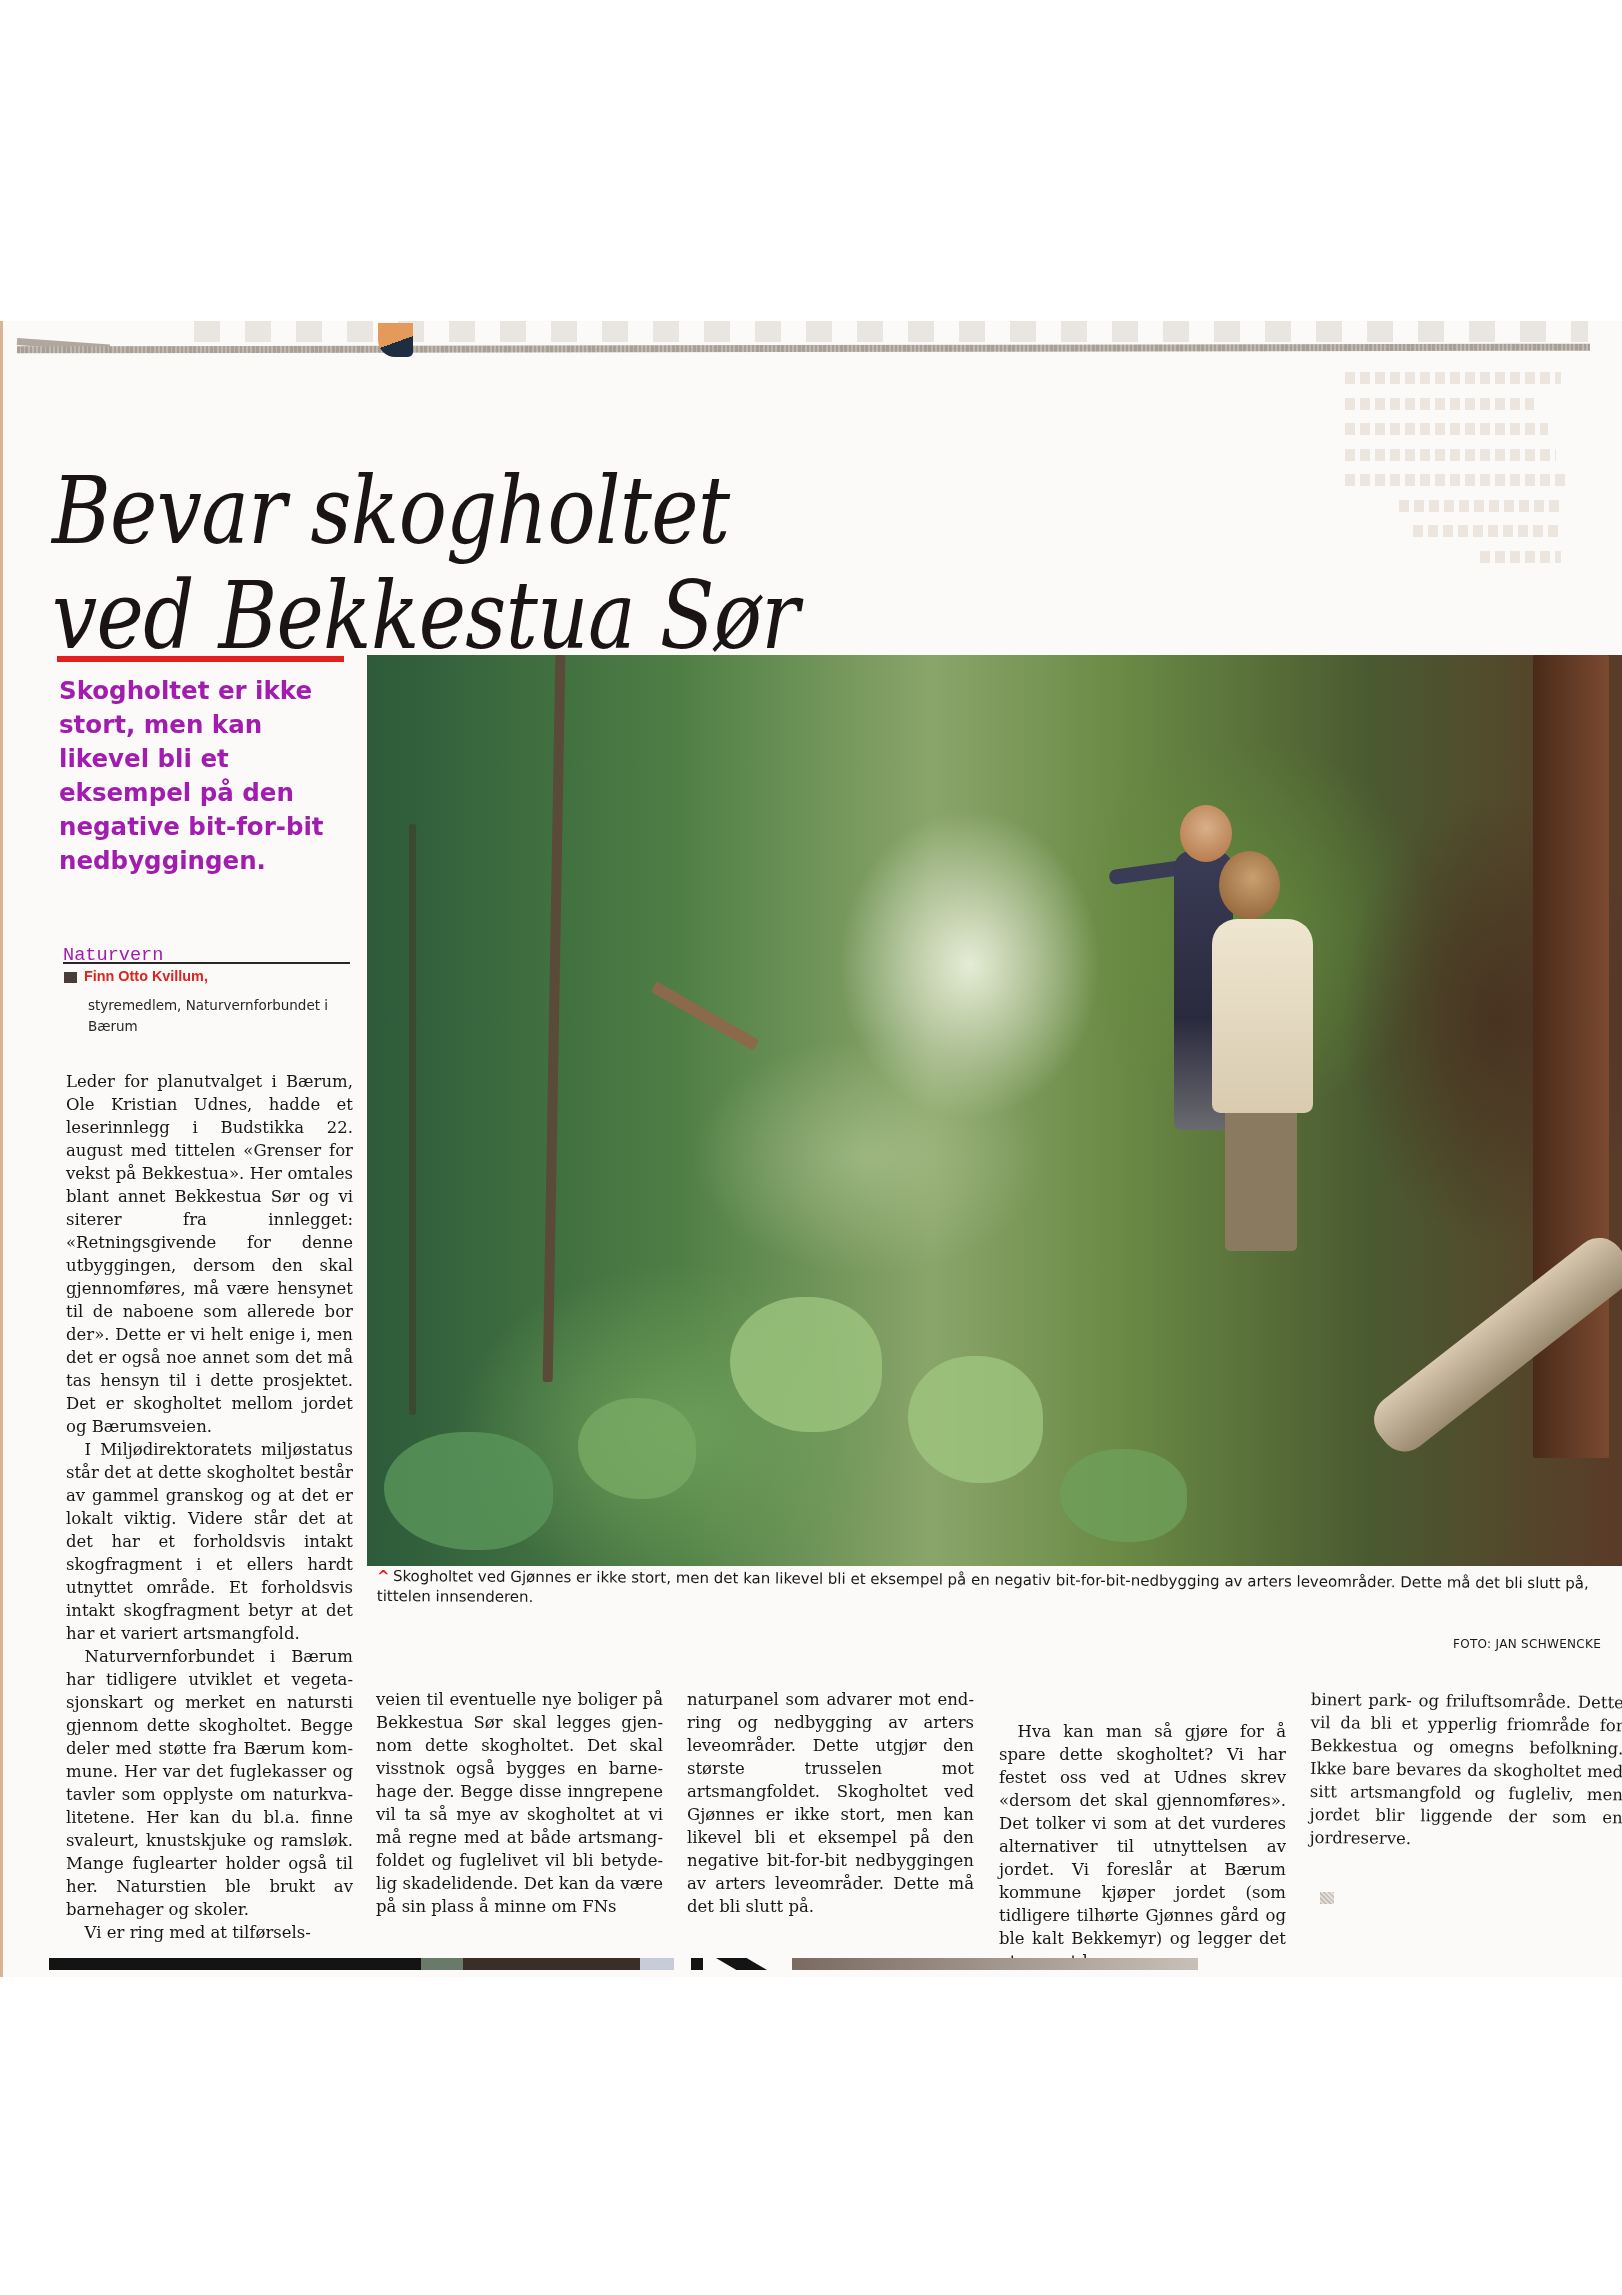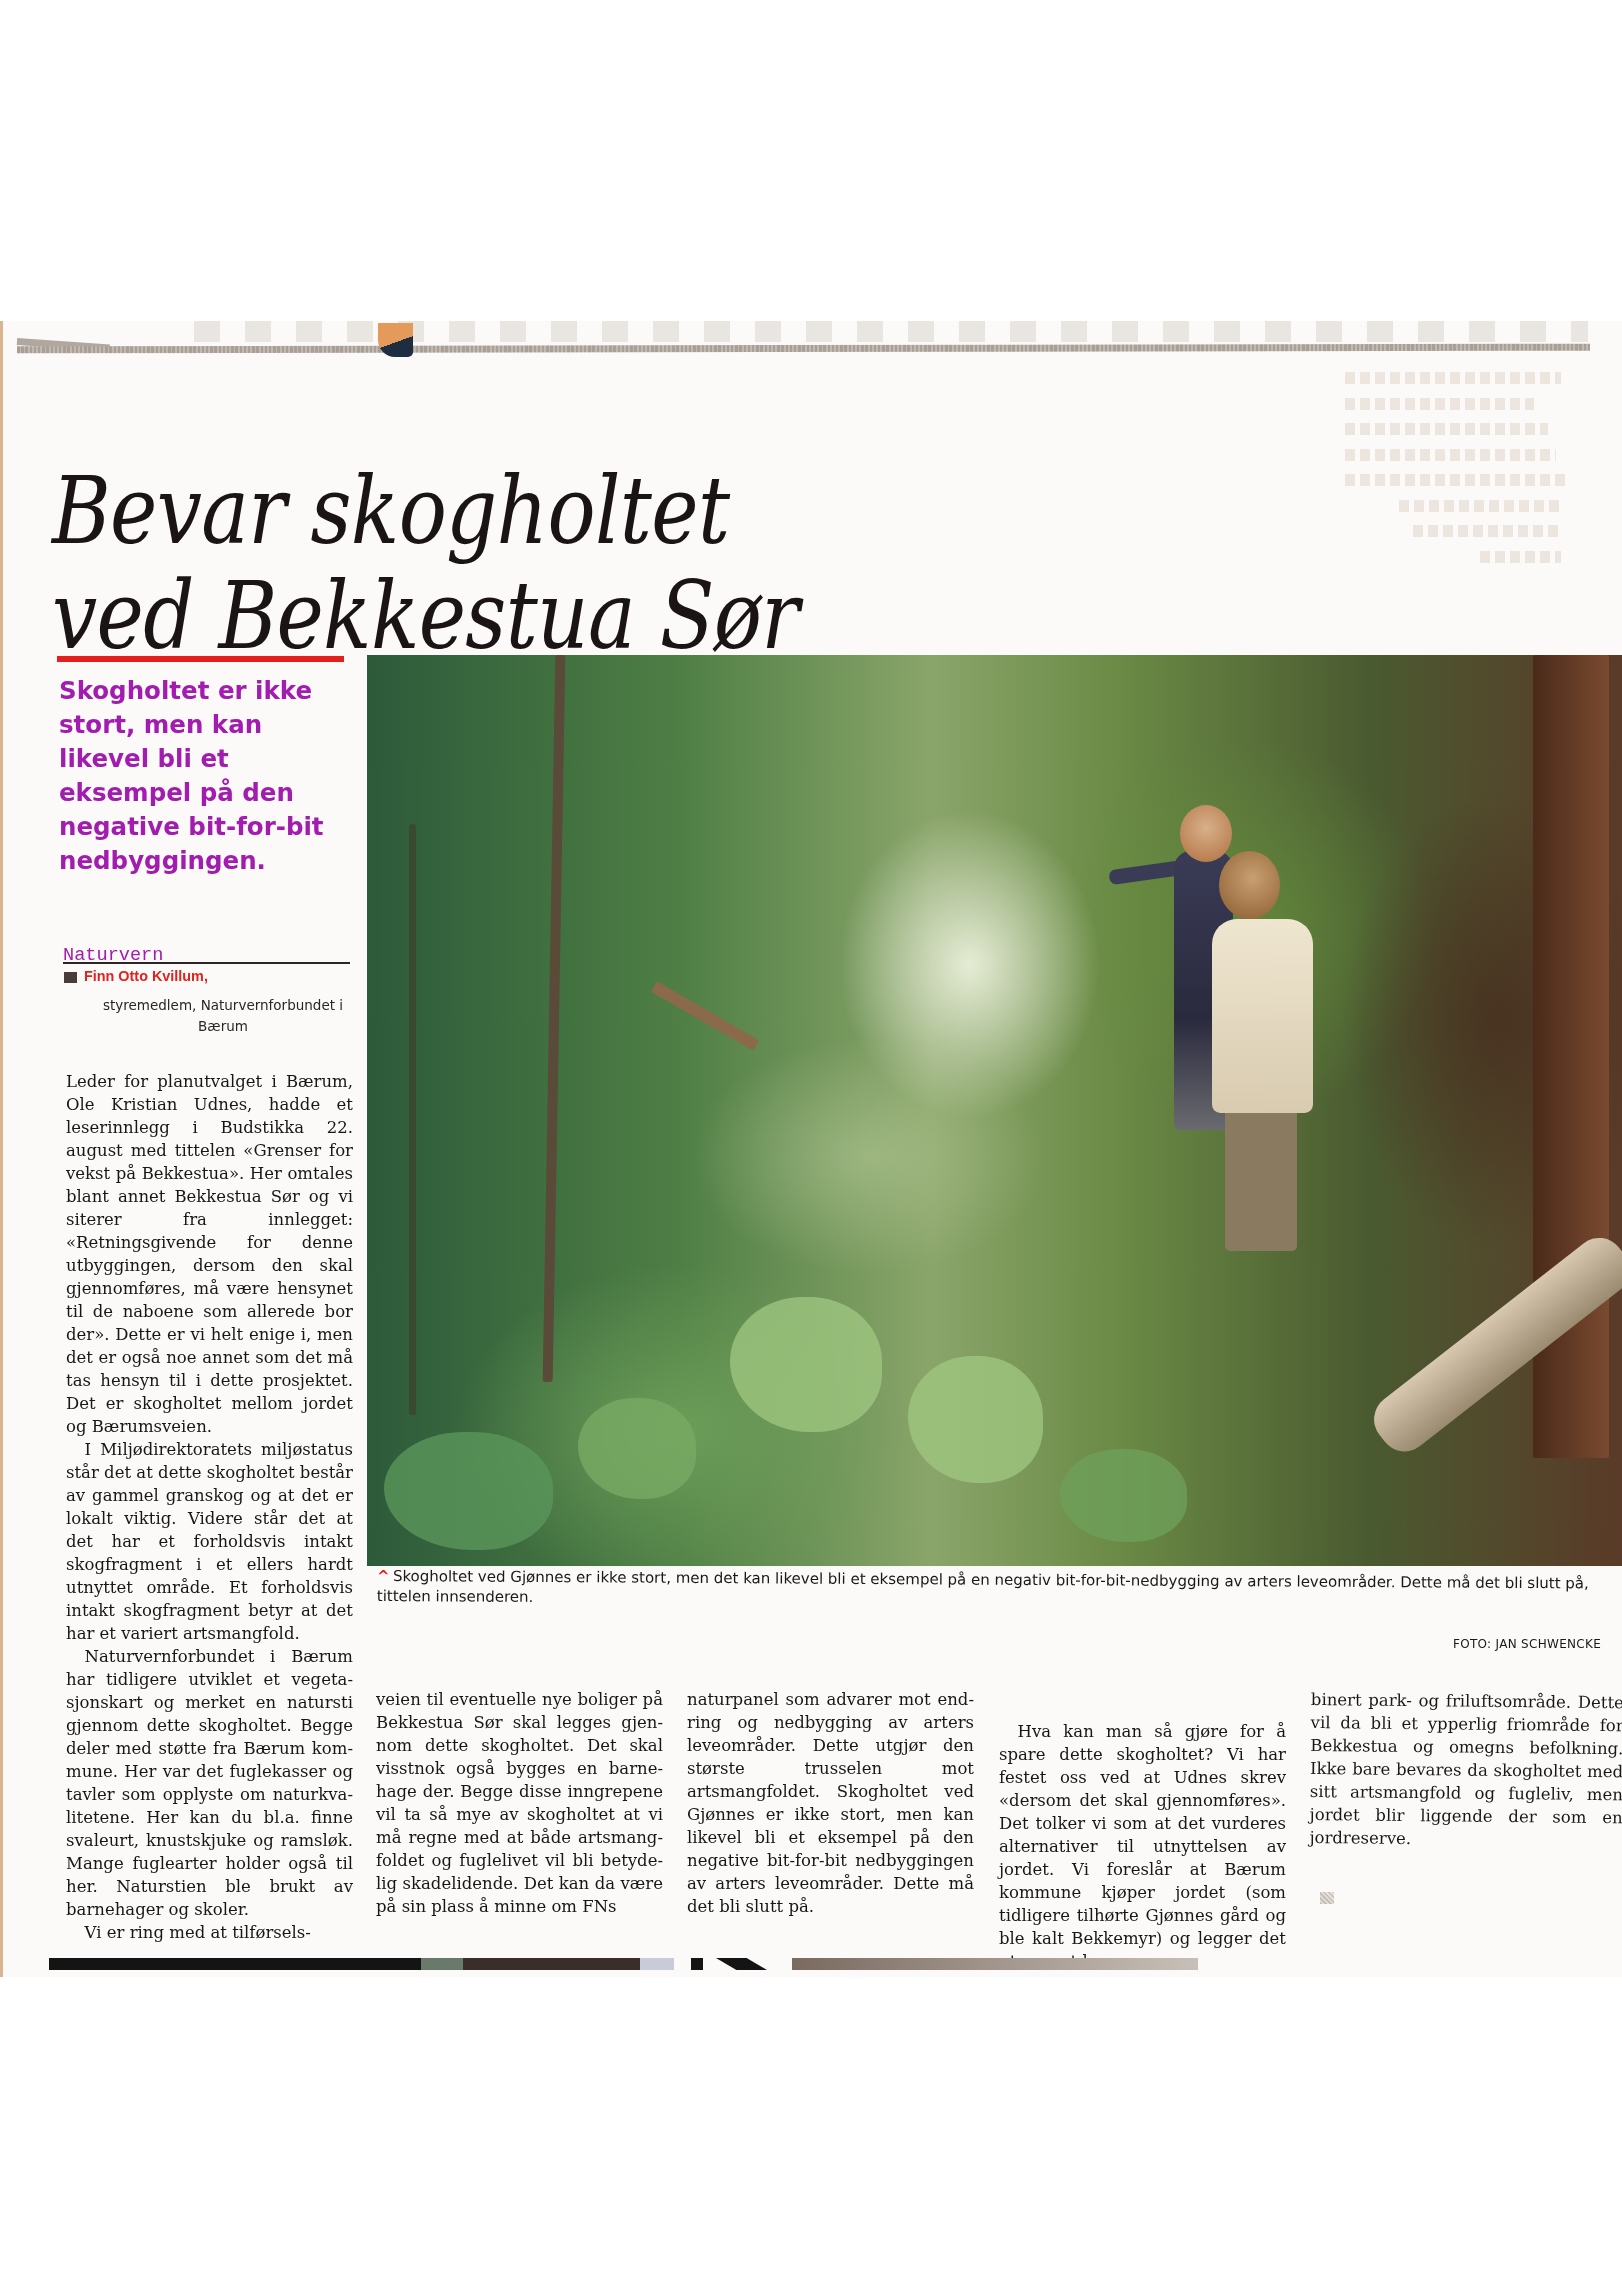--- a/index.html
+++ b/index.html
@@ -74,21 +74,21 @@
     position: absolute; left: 64px; top: 972px; width: 12.7px; height: 11px; background: #4a3c36;
   }
   .byline-name {
     position: absolute; left: 84px; top: 968px;
     font-family: Liberation Sans, sans-serif; font-weight: bold;
     color: #e0231e; font-size: 14.4px;
   }
   .byline-role {
     position: absolute; left: 88px; top: 995px; width: 270px;
     font-family: "DejaVu Sans", sans-serif; color: #2a2626;
-    font-size: 13.5px; line-height: 21px; text-align: center;
+    font-size: 13.5px; line-height: 21px;
   }
 
   
   .col {
     position: absolute;
     font-family: "DejaVu Serif", serif; color: #1a1616;
     font-size: 16.5px; line-height: 23px; text-align: justify;
     hyphens: manual;
   }
   .col p { margin: 0; }

